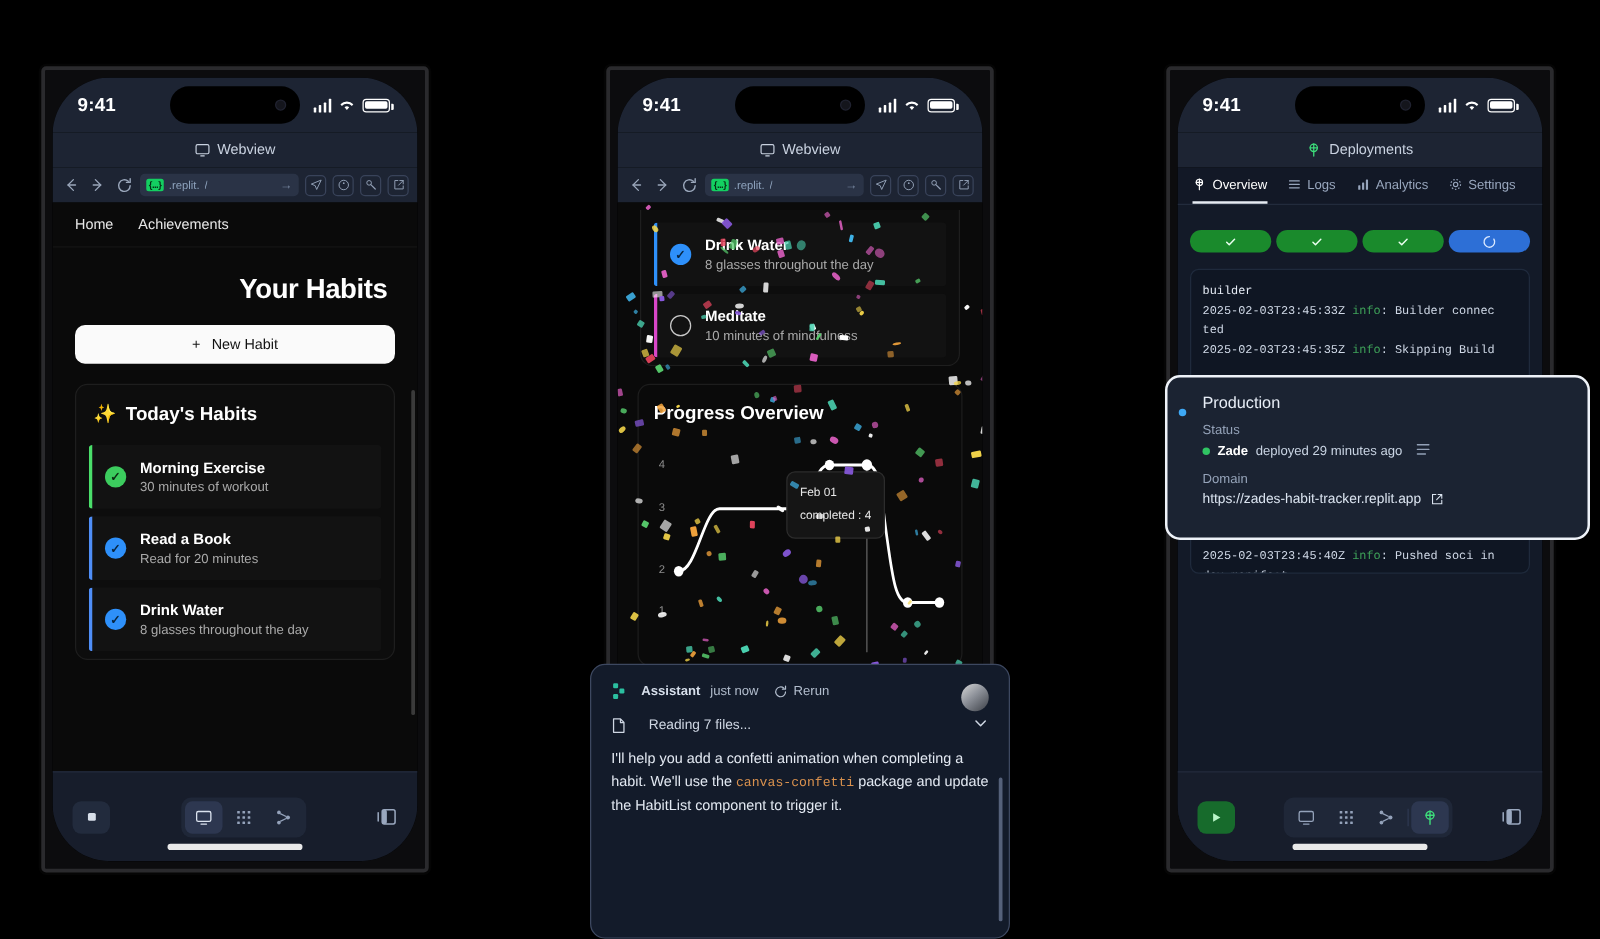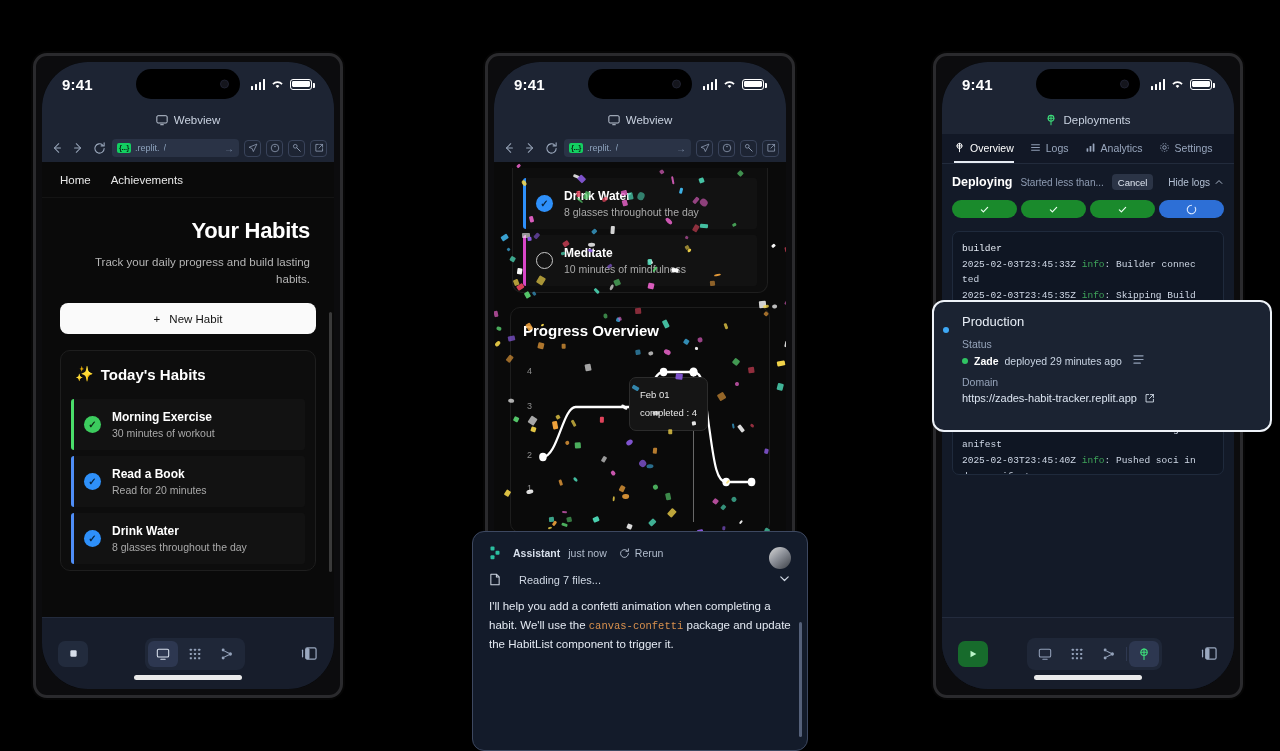--- a/index.html
+++ b/index.html
@@ -8,21 +8,21 @@
     background: #000;
     font-family: "Liberation Sans", sans-serif;
     overflow: hidden;
   }
   .stage { position: relative; width: 1280px; height: 751px; background: #000; }
 
   
   .phone {
     position: absolute;
     width: 310px; height: 645px;
-    border-radius: 14px;
+    border-radius: 4px;
     background: #0c0c0e;
     border: 3px solid #2a2a2d;
     box-shadow: 0 0 0 2px #050505, 0 0 24px rgba(0,0,0,.9);
     overflow: hidden;
     padding-left: 32px;
   }
   .phone .screen {
     position: absolute; inset: 6px;
     border-radius: 46px;
     overflow: hidden;
@@ -293,21 +293,20 @@
       </div>
 
       <div class="web">
         <div class="nav">
           <a href="#">Home</a>
           <a href="#">Achievements</a>
         </div>
 
         <div class="hero">
           <h1>Your Habits</h1>
-          <p>Track your daily progress and build lasting habits.</p>
         </div>
 
         <div class="newhabit">
           <span>+</span>
           <span>New Habit</span>
         </div>
 
         <div class="card">
           <h2>
             <span>✨</span>
@@ -786,31 +785,20 @@
         <div class="dtab">
           <svg width="11" height="11" viewBox="0 0 14 14">
               <circle cx="7" cy="7" r="2.2" fill="none" stroke="currentColor" stroke-width="1.2"></circle>
               <circle cx="7" cy="7" r="5" fill="none" stroke="currentColor" stroke-width="1.2" stroke-dasharray="1.6 1.8"></circle>
             </svg>
           <span>Settings</span>
         </div>
       </div>
 
       <div class="depbody">
-        <div class="depbar">
-          <span class="t">Deploying</span>
-          <span class="s">Started less than...</span>
-          <span class="cancel">Cancel</span>
-          <span class="hidelogs">
-            <span>Hide logs</span>
-            <svg width="10" height="10" viewBox="0 0 14 14">
-                <path d="M3 9l4-4 4 4" fill="none" stroke="#b3c0d4" stroke-width="1.3" stroke-linecap="round" stroke-linejoin="round"></path>
-              </svg>
-          </span>
-        </div>
 
         <div class="steps">
           <div class="step done">
             <svg width="11" height="11" viewBox="0 0 14 14">
                 <path d="M3 7.4l2.6 2.6L11 4.4" fill="none" stroke="#eafff0" stroke-width="1.5" stroke-linecap="round" stroke-linejoin="round"></path>
               </svg>
           </div>
           <div class="step done">
             <svg width="11" height="11" viewBox="0 0 14 14">
                 <path d="M3 7.4l2.6 2.6L11 4.4" fill="none" stroke="#eafff0" stroke-width="1.5" stroke-linecap="round" stroke-linejoin="round"></path>

